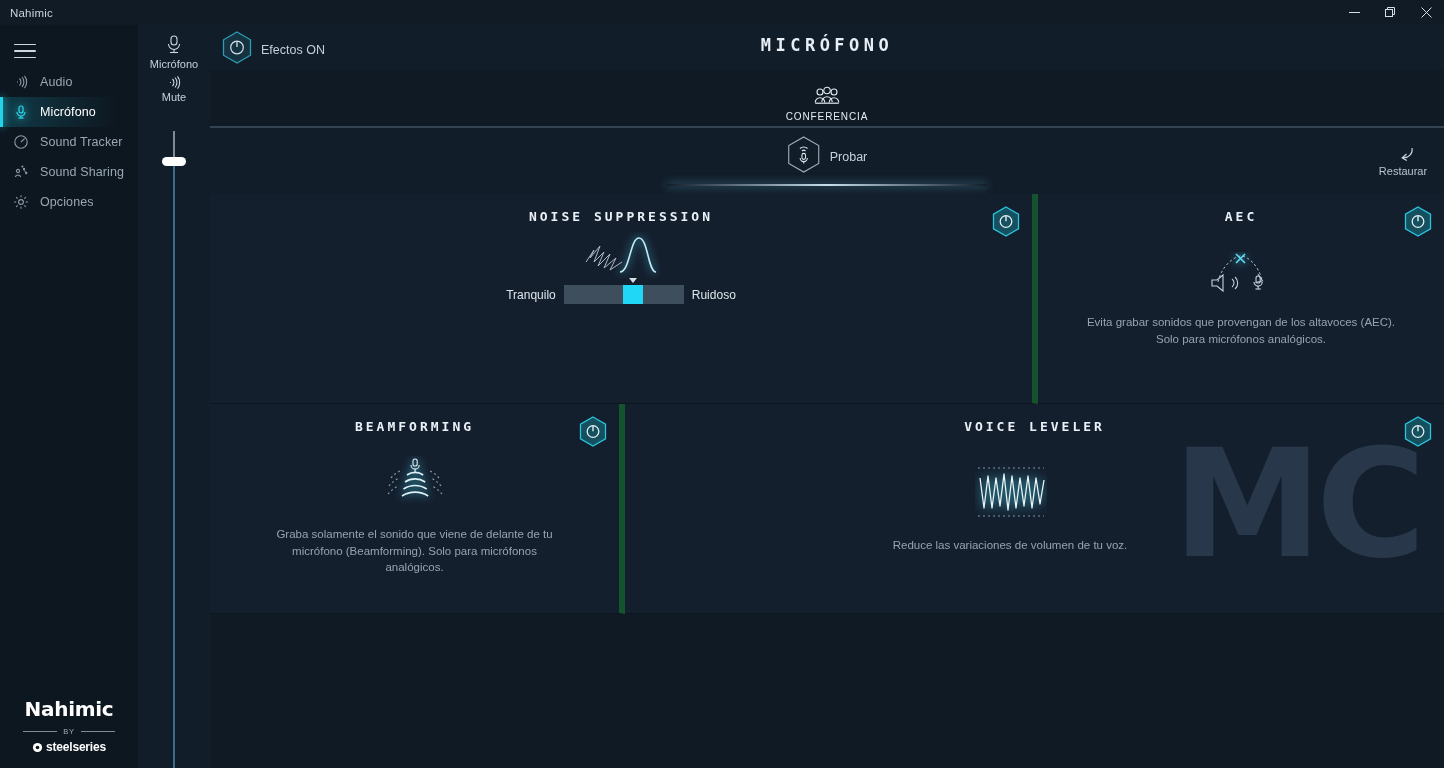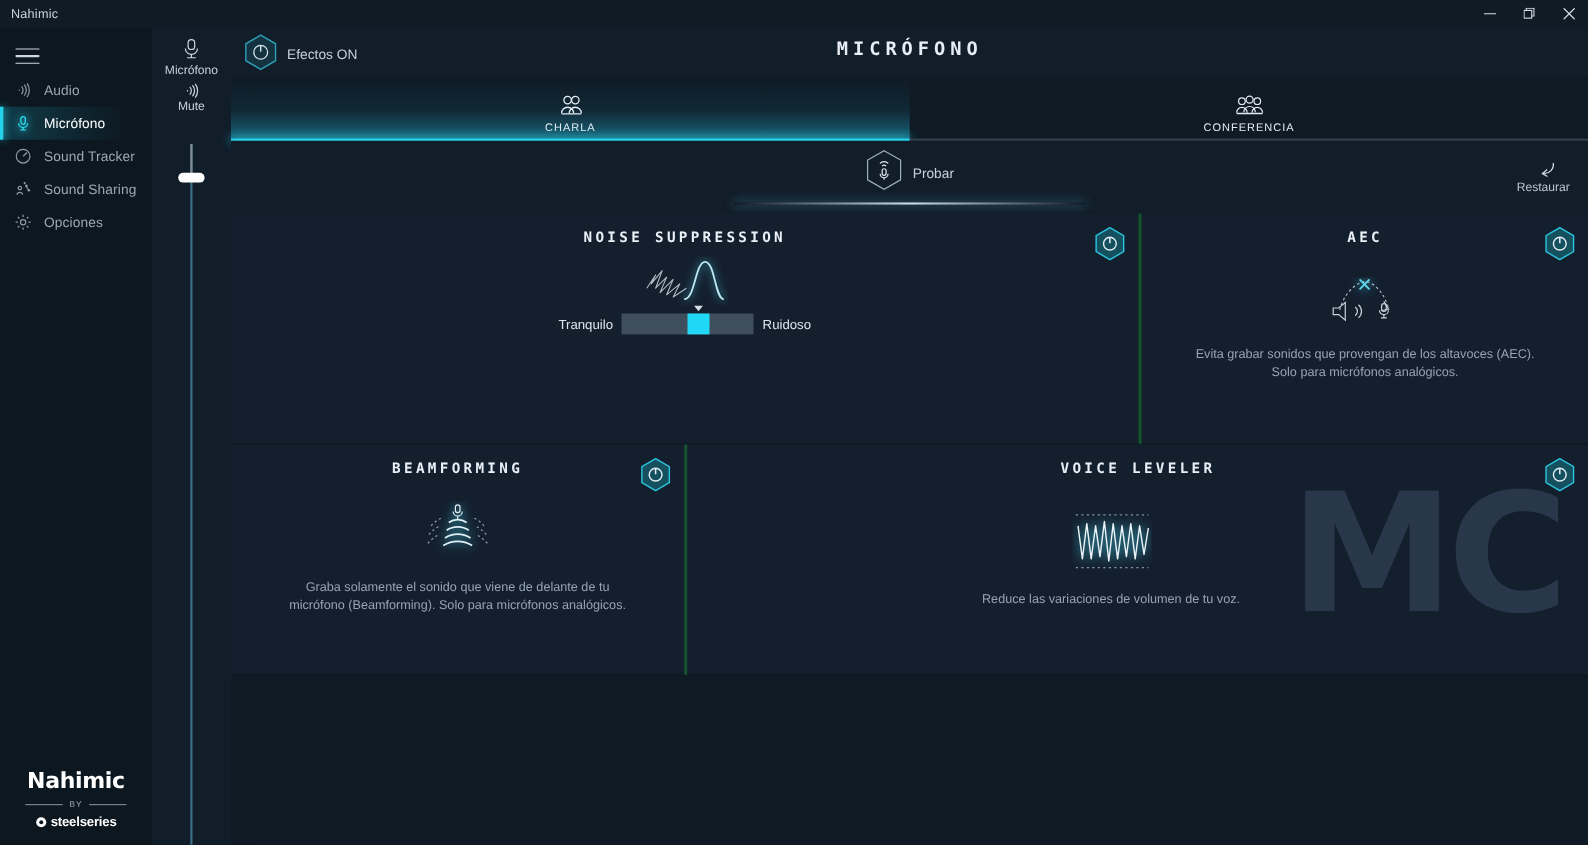--- a/index.html
+++ b/index.html
@@ -114,21 +114,21 @@
                  background: linear-gradient(90deg, rgba(200,225,240,0) 0%, rgba(210,232,245,.95) 50%, rgba(200,225,240,0) 100%);
                  box-shadow: 0 0 10px rgba(110,200,225,.8); }
   .restore { position: absolute; right: 10px; top: 18px; text-align: center; width: 62px; }
   .restore-icon { color: #ccd6df; display: flex; justify-content: center; }
   .restore-label { font-size: 11px; color: #b9c4ce; margin-top: 1px; }
 
   
   .grid { position: relative; }
   .cardrow { display: flex; }
   .card { position: relative; background: #141f2e; }
-  .card-border-r { border-right: 3px solid #14532d; }
+  .card-border-r { border-right: 6px solid #14532d; }
   .card-border-b { border-bottom: 1px solid #0c161f; }
   .card-title {
     text-align: center; padding-top: 15px; font-size: 13px; color: #e9f0f7;
     letter-spacing: 3px; font-family: "DejaVu Sans Mono", monospace; font-weight: 600;
   }
   .card-toggle { position: absolute; top: 12px; }
   .card-desc { text-align: center; font-size: 11.5px; color: #96a3b0; line-height: 16.5px; }
   .card-art { display: flex; justify-content: center; }
 
   
@@ -310,32 +310,20 @@
             <circle cx="15" cy="16.5" r="6.3" fill="none" stroke="#d7e2ea" stroke-width="1.2"></circle>
             <line x1="15" y1="10.6" x2="15" y2="16" stroke="#d7e2ea" stroke-width="1.3"></line>
           </svg>
         </span>
         <span style="font-size:12.5px;color:#c4cfd9;">Efectos ON</span>
       </div>
       <div class="page-title">MICRÓFONO</div>
     </div>
 
     <div class="tabs">
-      <div class="tab active">
-        <span class="t-icon">
-          <svg width="26" height="22" viewBox="0 0 26 22">
-            <circle cx="10" cy="6" r="3.4" fill="none" stroke="currentColor" stroke-width="1.2"></circle>
-            <circle cx="17" cy="6" r="3.4" fill="none" stroke="currentColor" stroke-width="1.2"></circle>
-            <path d="M4.5 18 a5.5 5.5 0 0 1 11 0" fill="none" stroke="currentColor" stroke-width="1.2"></path>
-            <path d="M11.5 18 a5.5 5.5 0 0 1 11 0" fill="none" stroke="currentColor" stroke-width="1.2"></path>
-            <line x1="4.5" y1="18.6" x2="22.5" y2="18.6" stroke="currentColor" stroke-width="1.2"></line>
-          </svg>
-        </span>
-        <span class="t-label">CHARLA</span>
-      </div>
       <div class="tab">
         <span class="t-icon">
           <svg width="30" height="22" viewBox="0 0 30 22">
             <circle cx="8" cy="7" r="3" fill="none" stroke="currentColor" stroke-width="1.1"></circle>
             <circle cx="15" cy="5.5" r="3.2" fill="none" stroke="currentColor" stroke-width="1.1"></circle>
             <circle cx="22" cy="7" r="3" fill="none" stroke="currentColor" stroke-width="1.1"></circle>
             <path d="M3.2 17.5 a4.8 4.8 0 0 1 9.6 0" fill="none" stroke="currentColor" stroke-width="1.1"></path>
             <path d="M9.8 17 a5.2 5.2 0 0 1 10.4 0" fill="none" stroke="currentColor" stroke-width="1.1"></path>
             <path d="M17.2 17.5 a4.8 4.8 0 0 1 9.6 0" fill="none" stroke="currentColor" stroke-width="1.1"></path>
             <line x1="3.2" y1="18.2" x2="26.8" y2="18.2" stroke="currentColor" stroke-width="1.2"></line>

